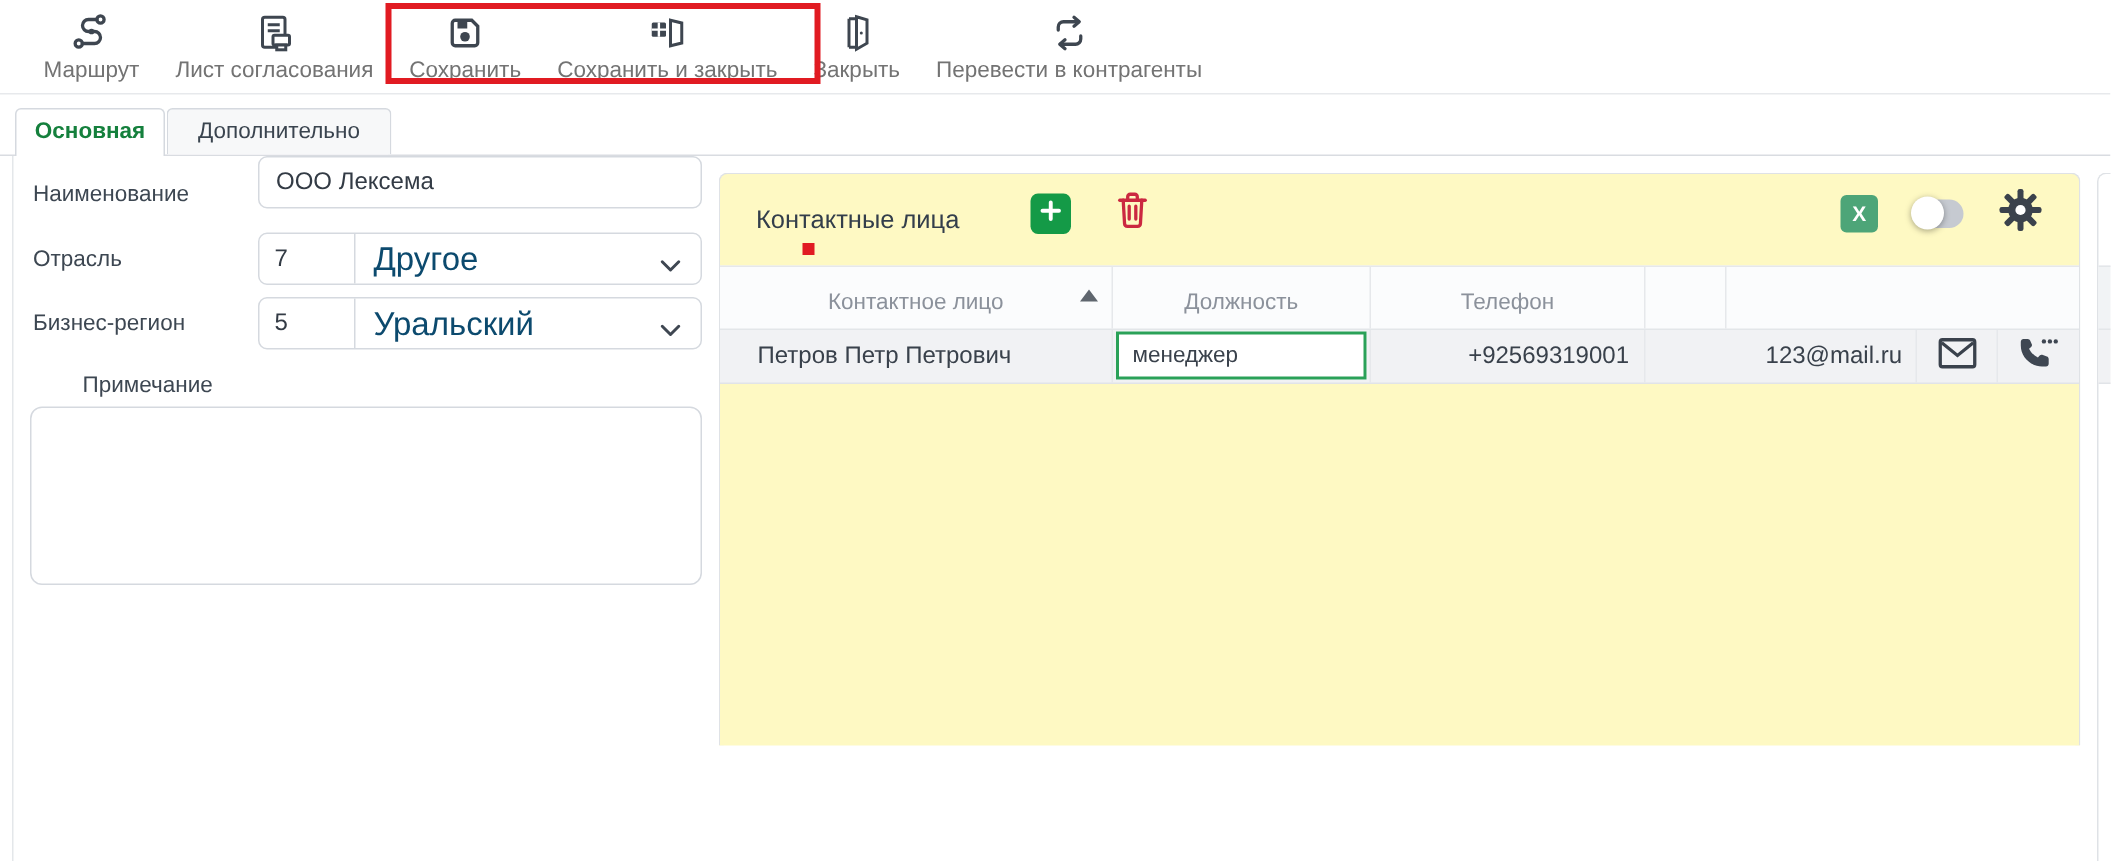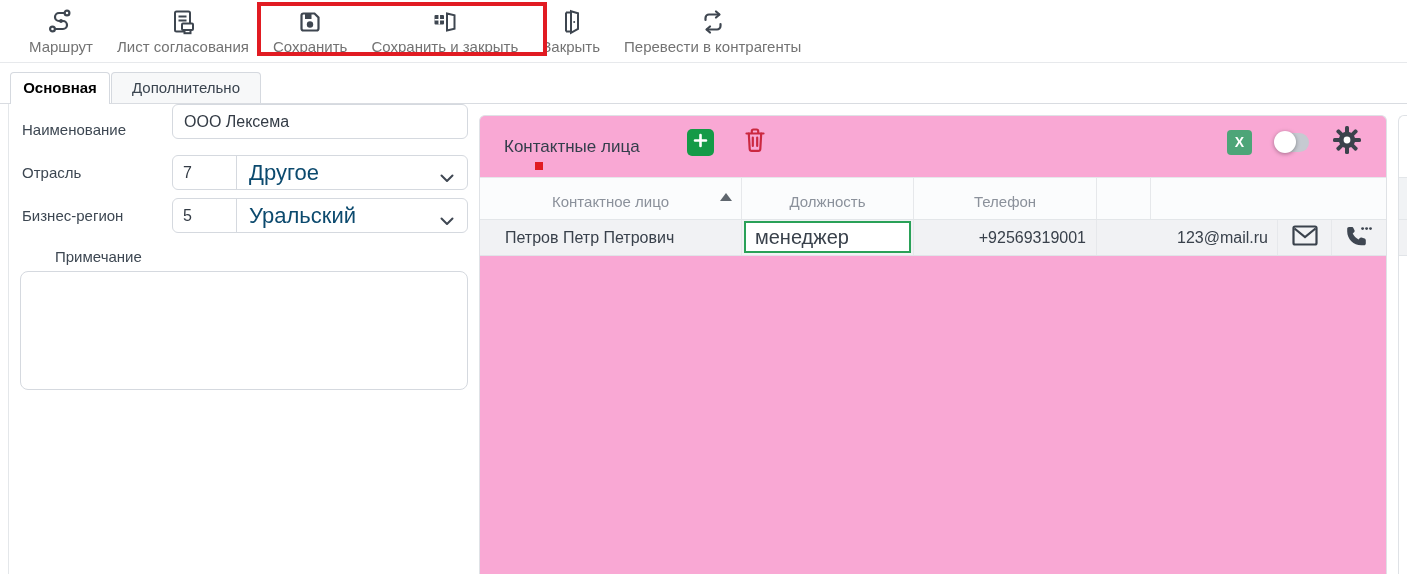--- a/index.html
+++ b/index.html
@@ -11,35 +11,35 @@
   .toolbar{position:absolute;top:0;left:0;right:0;height:62px;display:flex;align-items:flex-start;padding-left:29px;gap:24px;background:#fff;}
   .toolbar-line{position:absolute;top:62px;left:0;right:0;height:1px;background:#e7e9ec;}
   .tb-item{display:flex;flex-direction:column;align-items:center;padding-top:7px;cursor:pointer;}
   .tb-icon{height:30px;display:flex;align-items:center;justify-content:center;}
   .tb-label{font-size:15px;color:#737373;margin-top:1px;white-space:nowrap;}
   .hl-rect{position:absolute;left:257px;top:2px;width:290px;height:54px;border:4px solid #e11b22;box-sizing:border-box;pointer-events:none;}
   
   .tabline{position:absolute;top:103px;left:0;right:0;height:1px;background:#d9dce1;}
   .tab{position:absolute;top:72px;box-sizing:border-box;text-align:center;font-size:15px;cursor:pointer;
        border:1px solid #d5d9df;border-bottom:none;border-radius:4px 4px 0 0;}
-  .tab-active{left:10px;width:100px;height:32px;line-height:30px;background:#fff;font-weight:bold;color:#000000;z-index:3;}
+  .tab-active{left:10px;width:100px;height:32px;line-height:30px;background:#fff;font-weight:bold;color:#15803d;z-index:3;}
   .tab-idle{left:111px;width:150px;height:31px;line-height:30px;background:#f7f8f9;color:#3a444f;z-index:2;}
   
   .left-border{position:absolute;left:8px;top:104px;bottom:0;width:1px;background:#e4e7ea;}
   .flabel{position:absolute;left:22px;font-size:15px;color:#3d4752;white-space:nowrap;}
   .finput{position:absolute;left:172px;width:296px;height:35px;box-sizing:border-box;border:1px solid #d5d9df;border-radius:6px;
           font-family:inherit;font-size:16px;color:#333b45;padding:0 10px 0 11px;background:#fff;outline:none;}
   .combo{position:absolute;left:172px;width:296px;height:35px;box-sizing:border-box;border:1px solid #d5d9df;border-radius:6px;background:#fff;display:flex;cursor:pointer;}
   .combo .code{width:64px;border-right:1px solid #d5d9df;line-height:33px;padding-left:10px;font-size:16px;color:#333b45;box-sizing:border-box;}
   .combo .cval{flex:1;line-height:33px;padding-left:12px;font-size:22px;color:#0c4a6e;}
   .combo .chev{position:absolute;right:13px;top:13px;}
   .ftextarea{position:absolute;left:20px;top:271px;width:448px;height:119px;box-sizing:border-box;border:1px solid #d5d9df;border-radius:8px;
              resize:none;font-family:inherit;font-size:16px;padding:8px 10px;outline:none;}
   
-  .gcard{position:absolute;left:479px;top:115px;width:908px;height:459px;box-sizing:border-box;background:#f9a8d4;
+  .gcard{position:absolute;left:479px;top:115px;width:908px;height:382px;box-sizing:border-box;background:#fef9c3;
          border:1px solid #dfe2e6;border-bottom:none;border-radius:6px 6px 0 0;}
   .gtitle{position:absolute;left:24px;top:0;height:61px;line-height:61px;font-size:17px;color:#333e4b;}
   .btn-add{position:absolute;left:207px;top:13px;width:27px;height:27px;background:#149a47;border-radius:5px;display:flex;align-items:center;justify-content:center;cursor:pointer;}
   .btn-del{position:absolute;left:261px;top:12px;width:28px;height:29px;display:flex;align-items:center;justify-content:center;cursor:pointer;}
   .red-sq{position:absolute;left:55px;top:46px;width:8px;height:8px;background:#e11b22;}
   .btn-excel{position:absolute;right:134px;top:14px;width:25px;height:25px;background:#4da578;border-radius:4px;color:#fff;
              font-size:14px;font-weight:bold;text-align:center;line-height:25px;cursor:pointer;}
   .toggle{position:absolute;right:77px;top:17px;width:33px;height:19px;border-radius:10px;background:#c6cad1;cursor:pointer;}
   .toggle .knob{position:absolute;left:-2px;top:-2px;width:22px;height:22px;border-radius:50%;background:#fff;box-shadow:0 1px 4px rgba(0,0,0,.35);}
   .btn-gear{position:absolute;right:24px;top:11px;width:30px;height:30px;cursor:pointer;display:flex;align-items:center;justify-content:center;}
@@ -48,21 +48,21 @@
   .hc{box-sizing:border-box;border-right:1px solid #e6e8eb;display:flex;align-items:flex-end;justify-content:center;
       padding-bottom:9px;font-size:15px;color:#8b919b;position:relative;cursor:pointer;}
   .hc:last-child{border-right:none;}
   .sort-arrow{position:absolute;right:9px;top:15px;width:0;height:0;border-left:6px solid transparent;border-right:6px solid transparent;border-bottom:8px solid #5f666e;}
   .grow{position:absolute;left:0;top:104px;width:906px;height:36px;box-sizing:border-box;display:flex;background:#f1f2f4;border-bottom:1px solid #e1e4e8;cursor:pointer;}
   .rc{box-sizing:border-box;border-right:1px solid #e6e8eb;font-size:16px;color:#39414b;position:relative;}
   .rc:last-child{border-right:none;}
   .rc-name{line-height:35px;padding-left:25px;}
   .rc-right{line-height:35px;text-align:right;padding-right:10px;}
   .rc-icons{display:flex;align-items:center;justify-content:center;}
-  .selcell{position:absolute;left:2px;top:1px;right:2px;bottom:2px;background:#fff;border:2px solid #2aa158;box-sizing:border-box;line-height:28px;padding-left:9px;font-size:20px;color:#39414b;}
+  .selcell{position:absolute;left:2px;top:1px;right:2px;bottom:2px;background:#fff;border:2px solid #2aa158;box-sizing:border-box;line-height:28px;padding-left:9px;font-size:15px;color:#39414b;}
   
   .scard{position:absolute;left:1398px;top:115px;width:20px;height:459px;box-sizing:border-box;background:#fff;
          border:1px solid #dfe2e6;border-right:none;border-bottom:none;border-radius:6px 0 0 0;}
   .sb1{position:absolute;left:0;top:61px;width:100%;height:43px;background:#f1f3f5;border-top:1px solid #e3e6e9;border-bottom:1px solid #e3e6e9;box-sizing:border-box;}
   .sb2{position:absolute;left:0;top:104px;width:100%;height:36px;background:#f1f2f4;border-bottom:1px solid #e1e4e8;box-sizing:border-box;}
 </style>
 </head>
 <body>
 
 <div class="toolbar">

